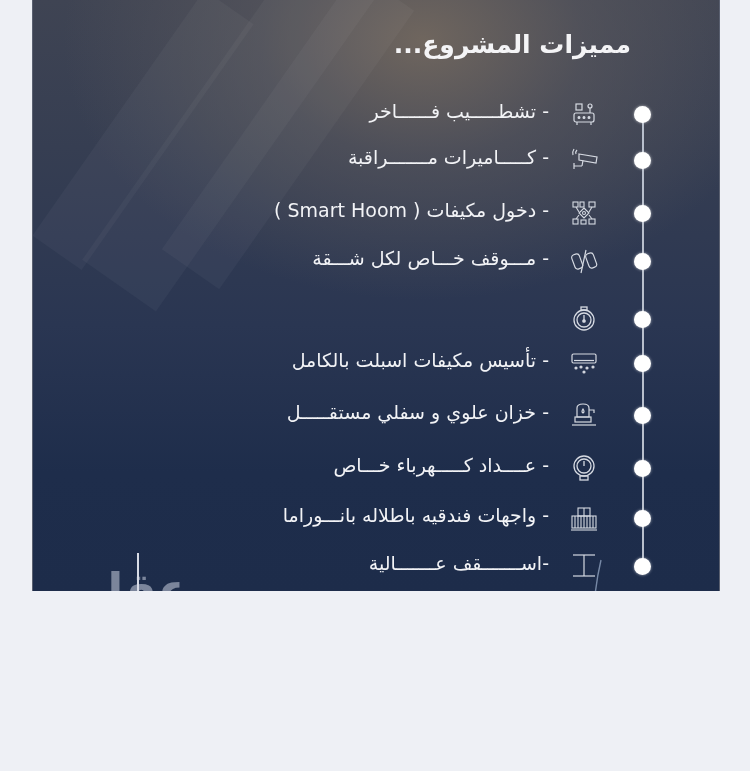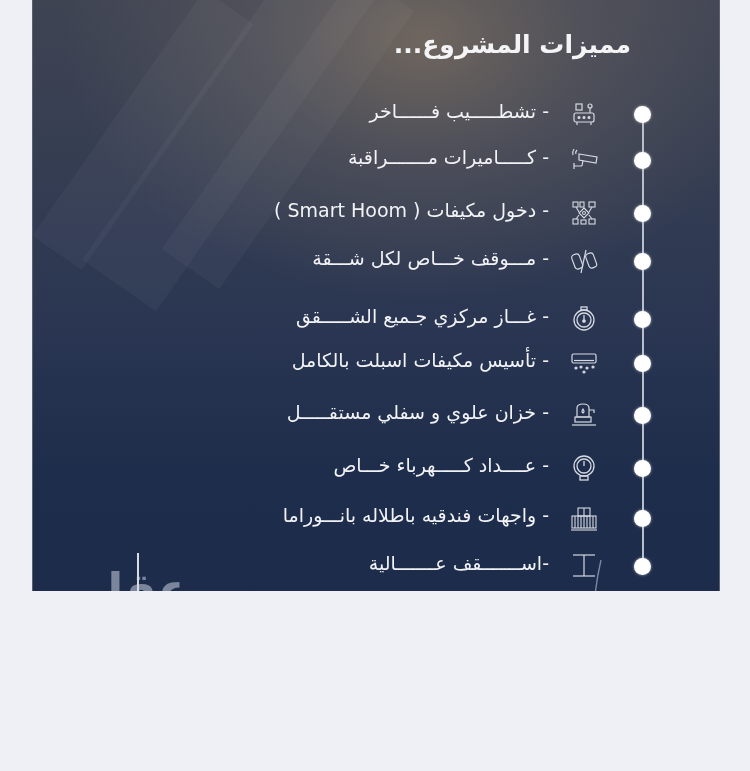--- a/index.html
+++ b/index.html
@@ -152,21 +152,20 @@
     <div class="dot"></div>
     <div class="icon">
       <svg viewBox="0 0 30 30" fill="none" stroke="#d6dae2" stroke-width="1.3">
         <rect x="12" y="3" width="6" height="3"></rect>
         <circle cx="15" cy="16" r="10"></circle>
           <circle cx="15" cy="16" r="7"></circle>
         <line x1="15" y1="16" x2="15" y2="11"></line>
           <circle cx="15" cy="17" r="1.2" fill="#d6dae2"></circle>
       </svg>
     </div>
-    <div class="label">- غـــاز مركزي جـميع الشـــــقق</div>
   </div>
 
   <div class="item" style="top:343px;">
     <div class="dot"></div>
     <div class="icon">
       <svg viewBox="0 0 30 30" fill="none" stroke="#d6dae2" stroke-width="1.2">
         <rect x="3" y="6" width="24" height="9" rx="1.5"></rect>
         <line x1="5" y1="12.5" x2="25" y2="12.5"></line>
         <circle cx="7" cy="20" r="1" fill="#d6dae2"></circle>
           <circle cx="12" cy="19" r="1" fill="#d6dae2"></circle>

